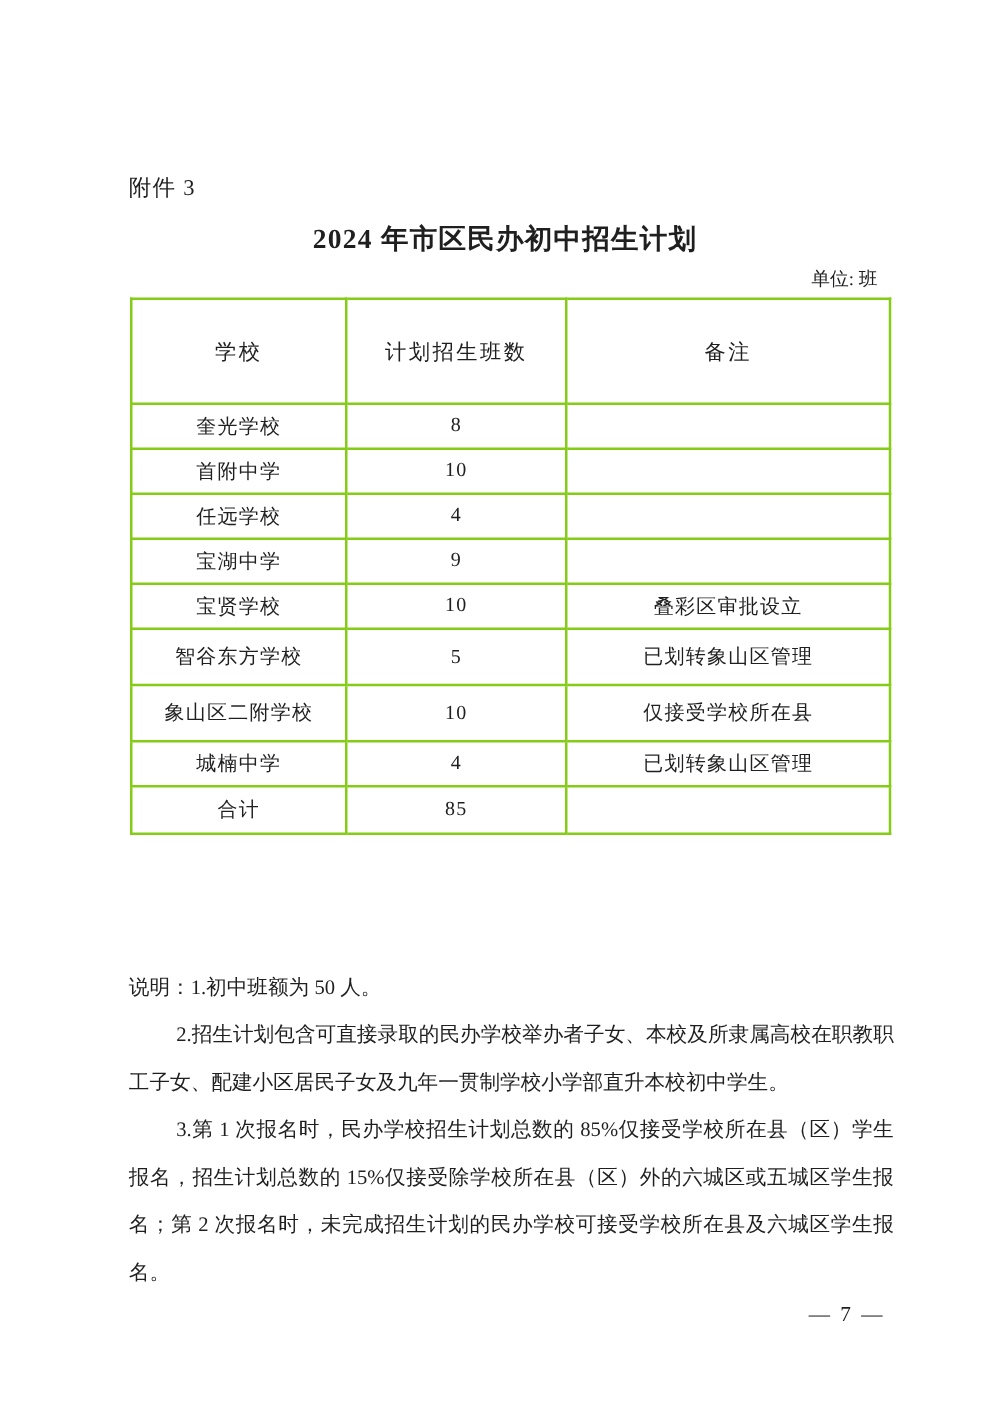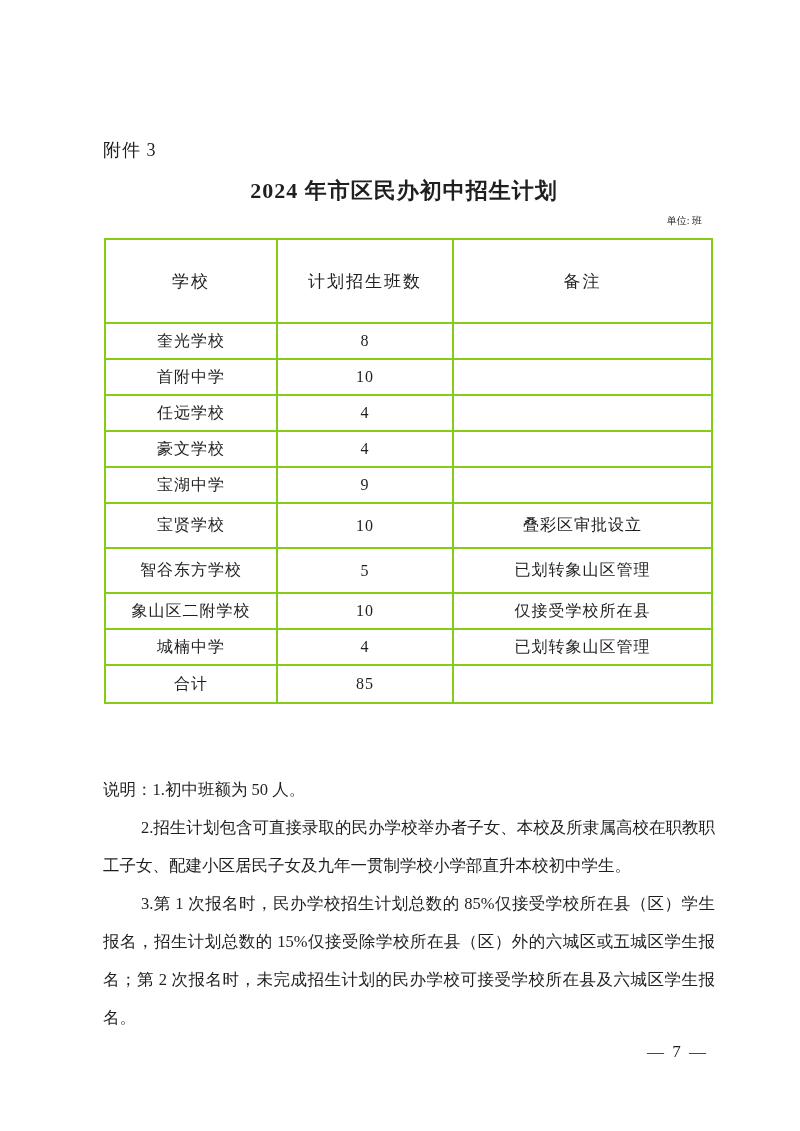--- a/index.html
+++ b/index.html
@@ -29,21 +29,21 @@
     font-size: 22px;
     font-weight: bold;
     letter-spacing: 1px;
     white-space: nowrap;
   }
   .unit-label {
     position: absolute;
     left: 104px; top: 214px;
     width: 598px;
     text-align: right;
-    font-size: 10px;
+    font-size: 15px;
   }
   table.plan-table {
     position: absolute;
     left: 104px; top: 238px;
     width: 607px;
     border-collapse: collapse;
     table-layout: fixed;
   }
   table.plan-table col.c1 { width: 172px; }
   table.plan-table col.c2 { width: 176px; }
@@ -123,25 +123,20 @@
           <td>首附中学</td>
           <td>10</td>
           <td></td>
         </tr>
         <tr>
           <td>任远学校</td>
           <td>4</td>
           <td></td>
         </tr>
         <tr>
-          <td>豪文学校</td>
-          <td>4</td>
-          <td></td>
-        </tr>
-        <tr>
           <td>宝湖中学</td>
           <td>9</td>
           <td></td>
         </tr>
         <tr>
           <td>宝贤学校</td>
           <td>10</td>
           <td>叠彩区审批设立</td>
         </tr>
         <tr>

